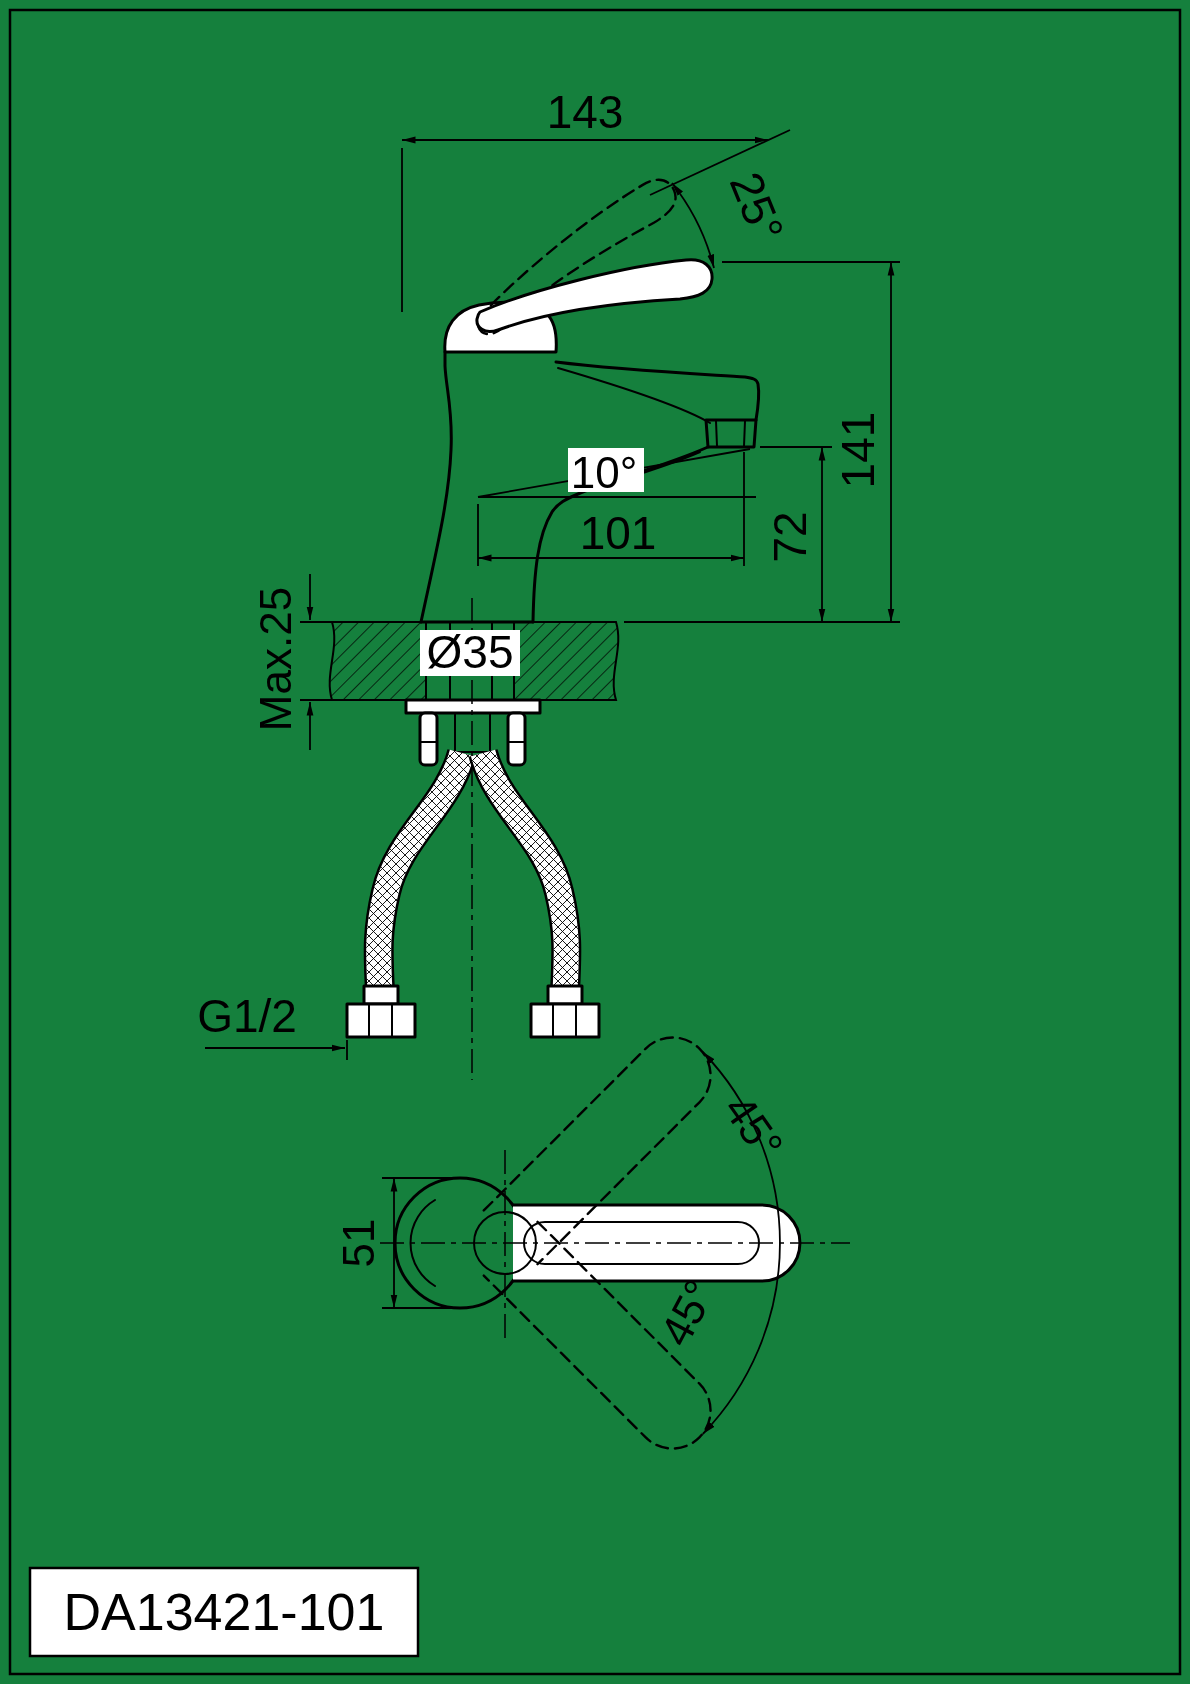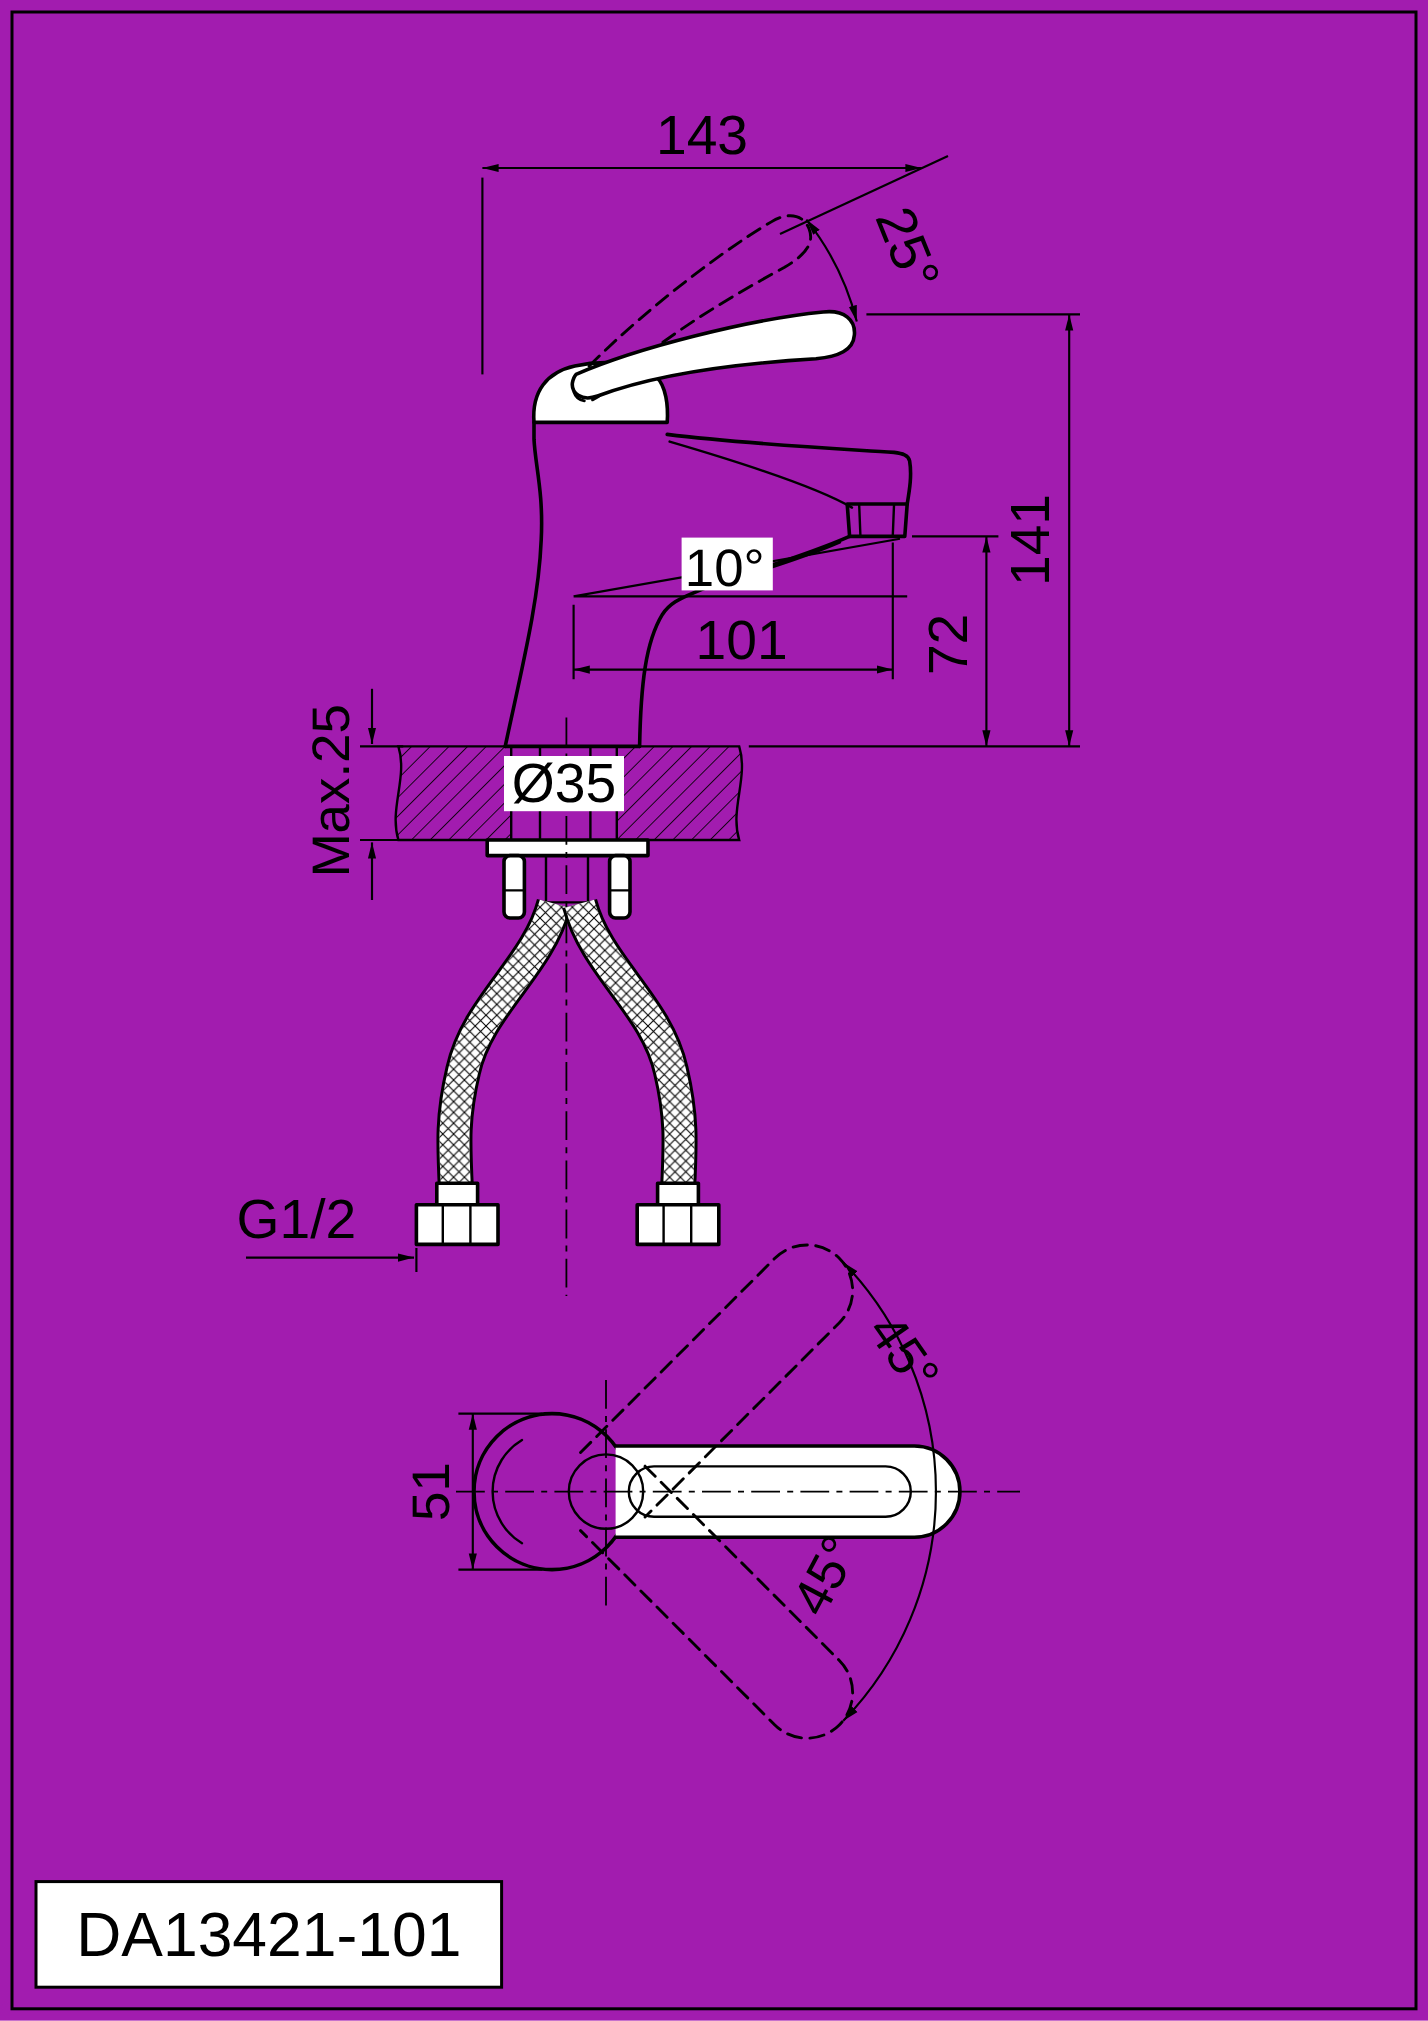--- a/index.html
+++ b/index.html
@@ -1,19 +1,19 @@
 <!DOCTYPE html>
 <html><head>
 <meta charset="utf-8">
 <style>
   html,body{margin:0;padding:0;background:#ffffff;}
   .sheet{
     position:relative;
     width:1190px;height:1684px;
-    background:#a21caf;
+    background:#15803d;
     font-family:"Liberation Sans", sans-serif;
   }
   svg{display:block;}
   svg text{
     fill:#000000;
     font-family:"Liberation Sans", sans-serif;
   }
   .dim-text{font-size:46px;}
   .dim-text-sm{font-size:44px;}
   .part-text{font-size:52px;}

